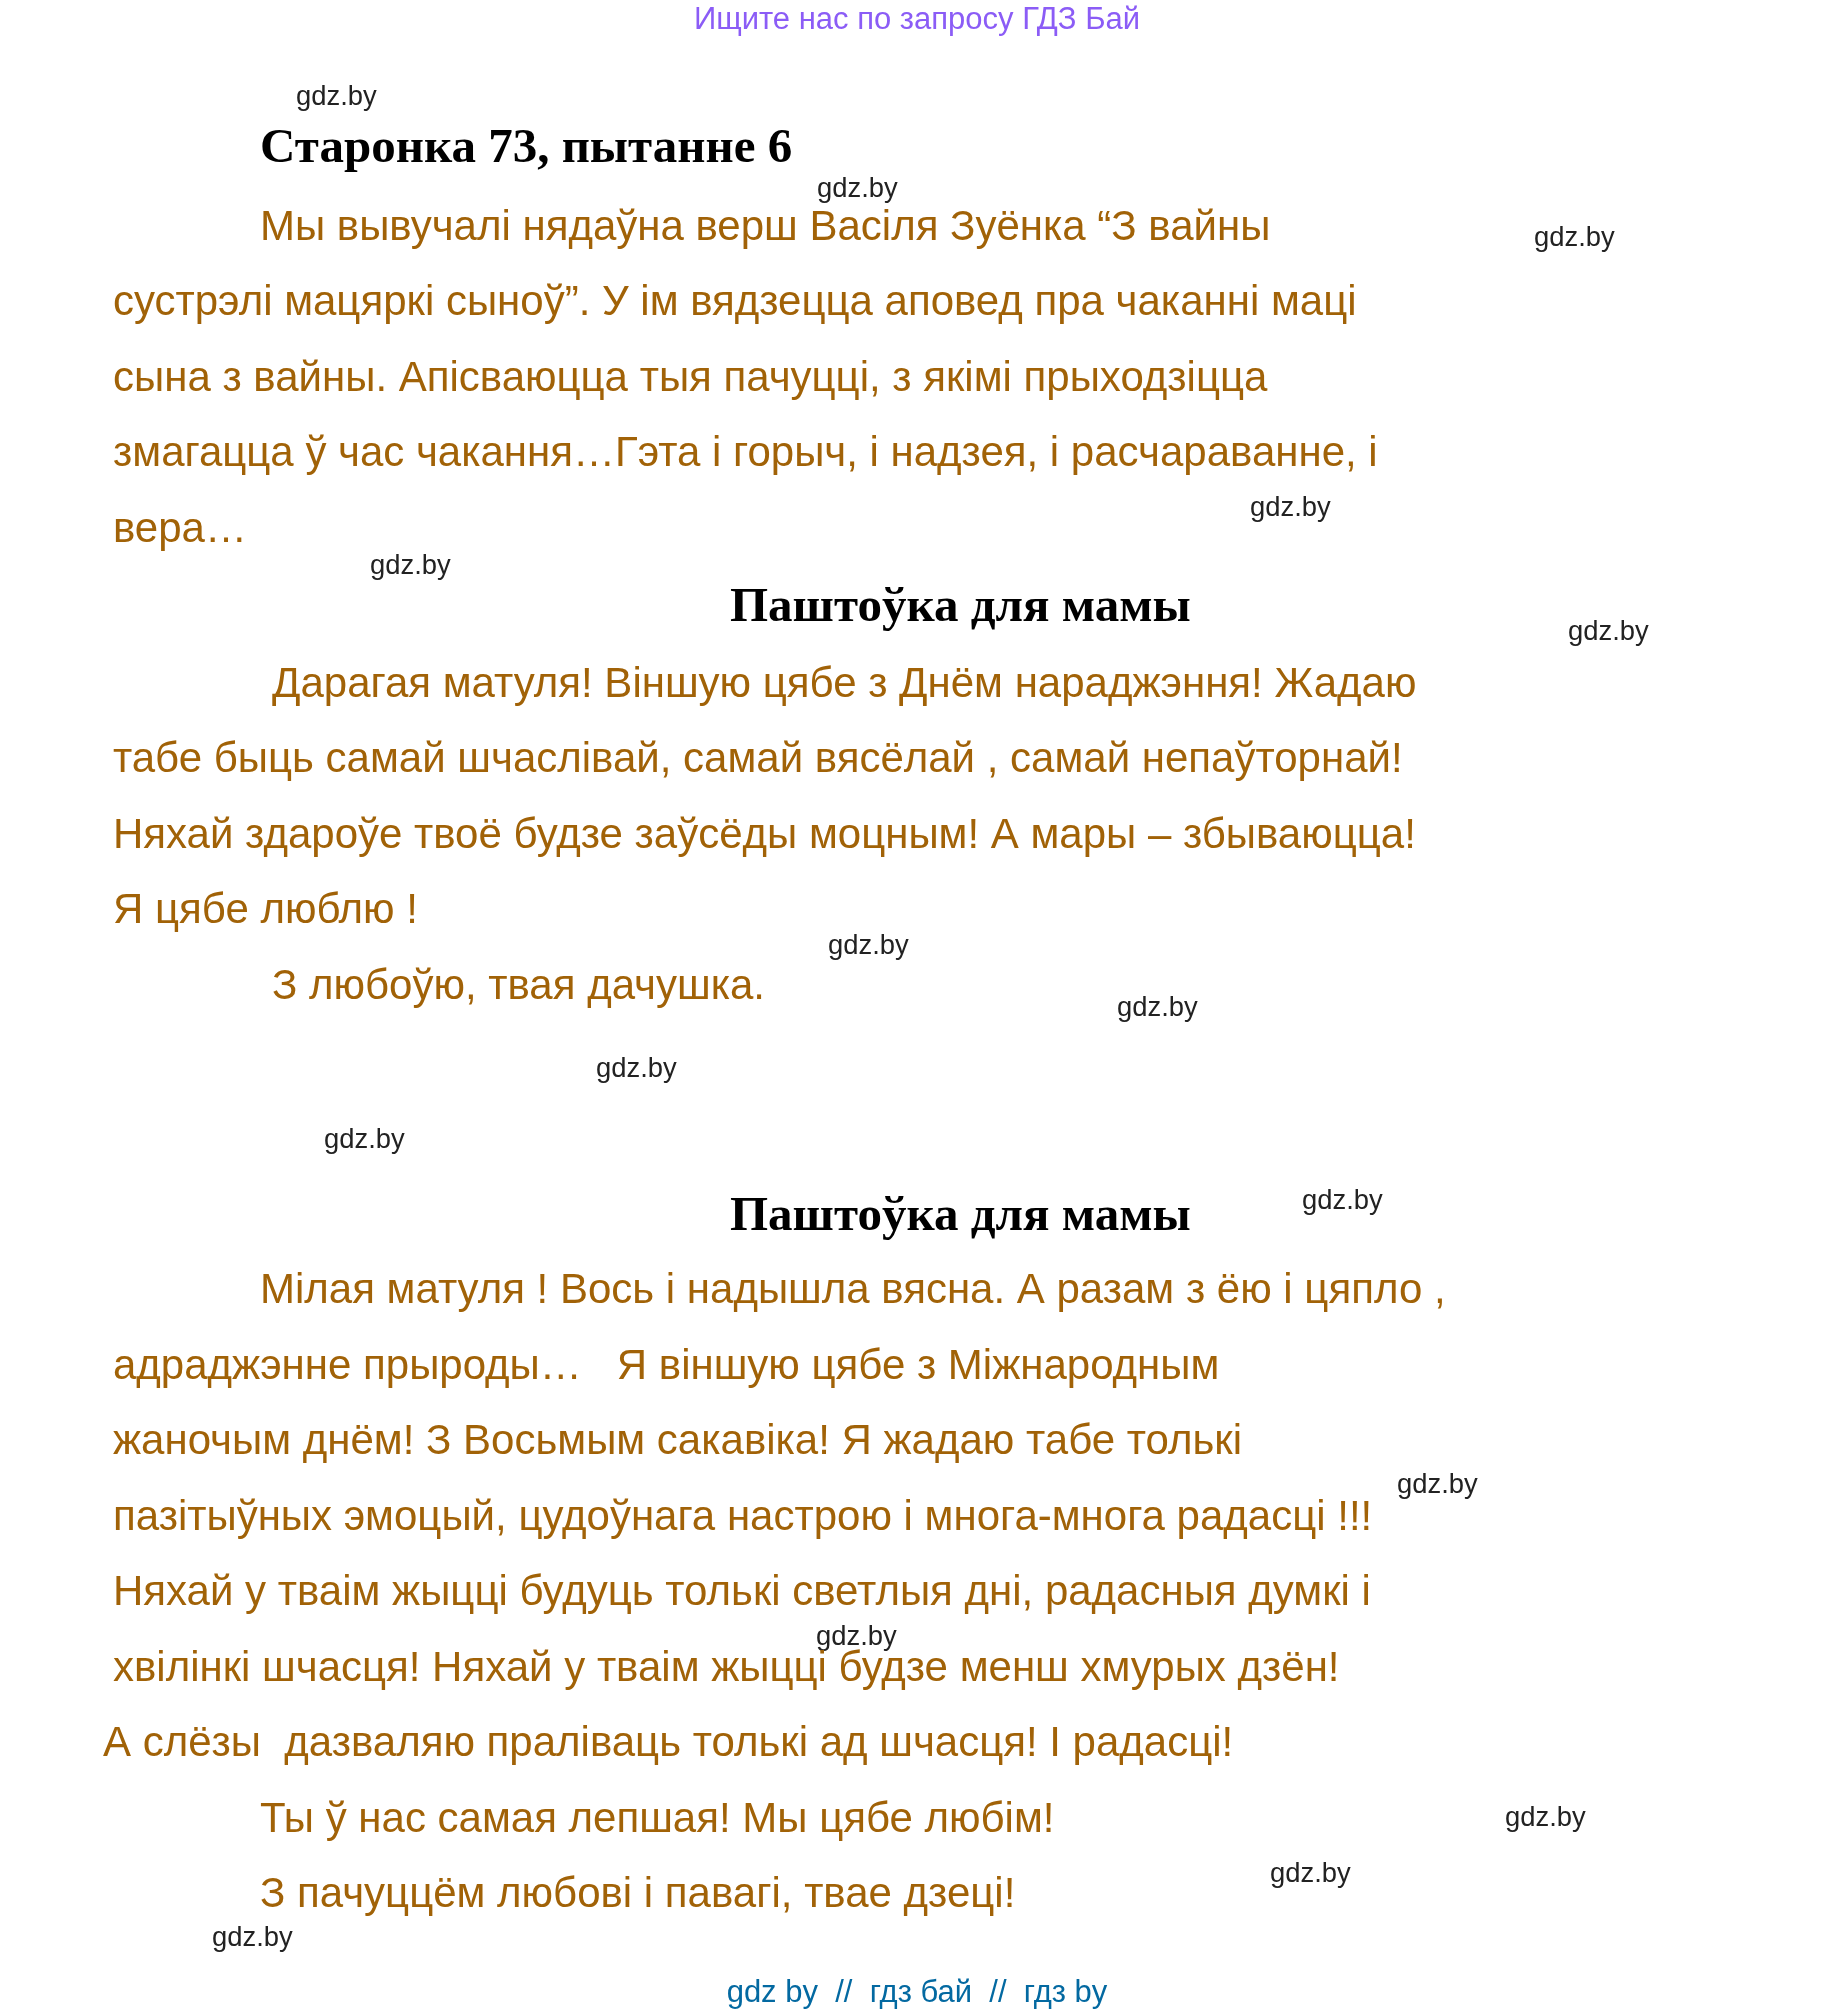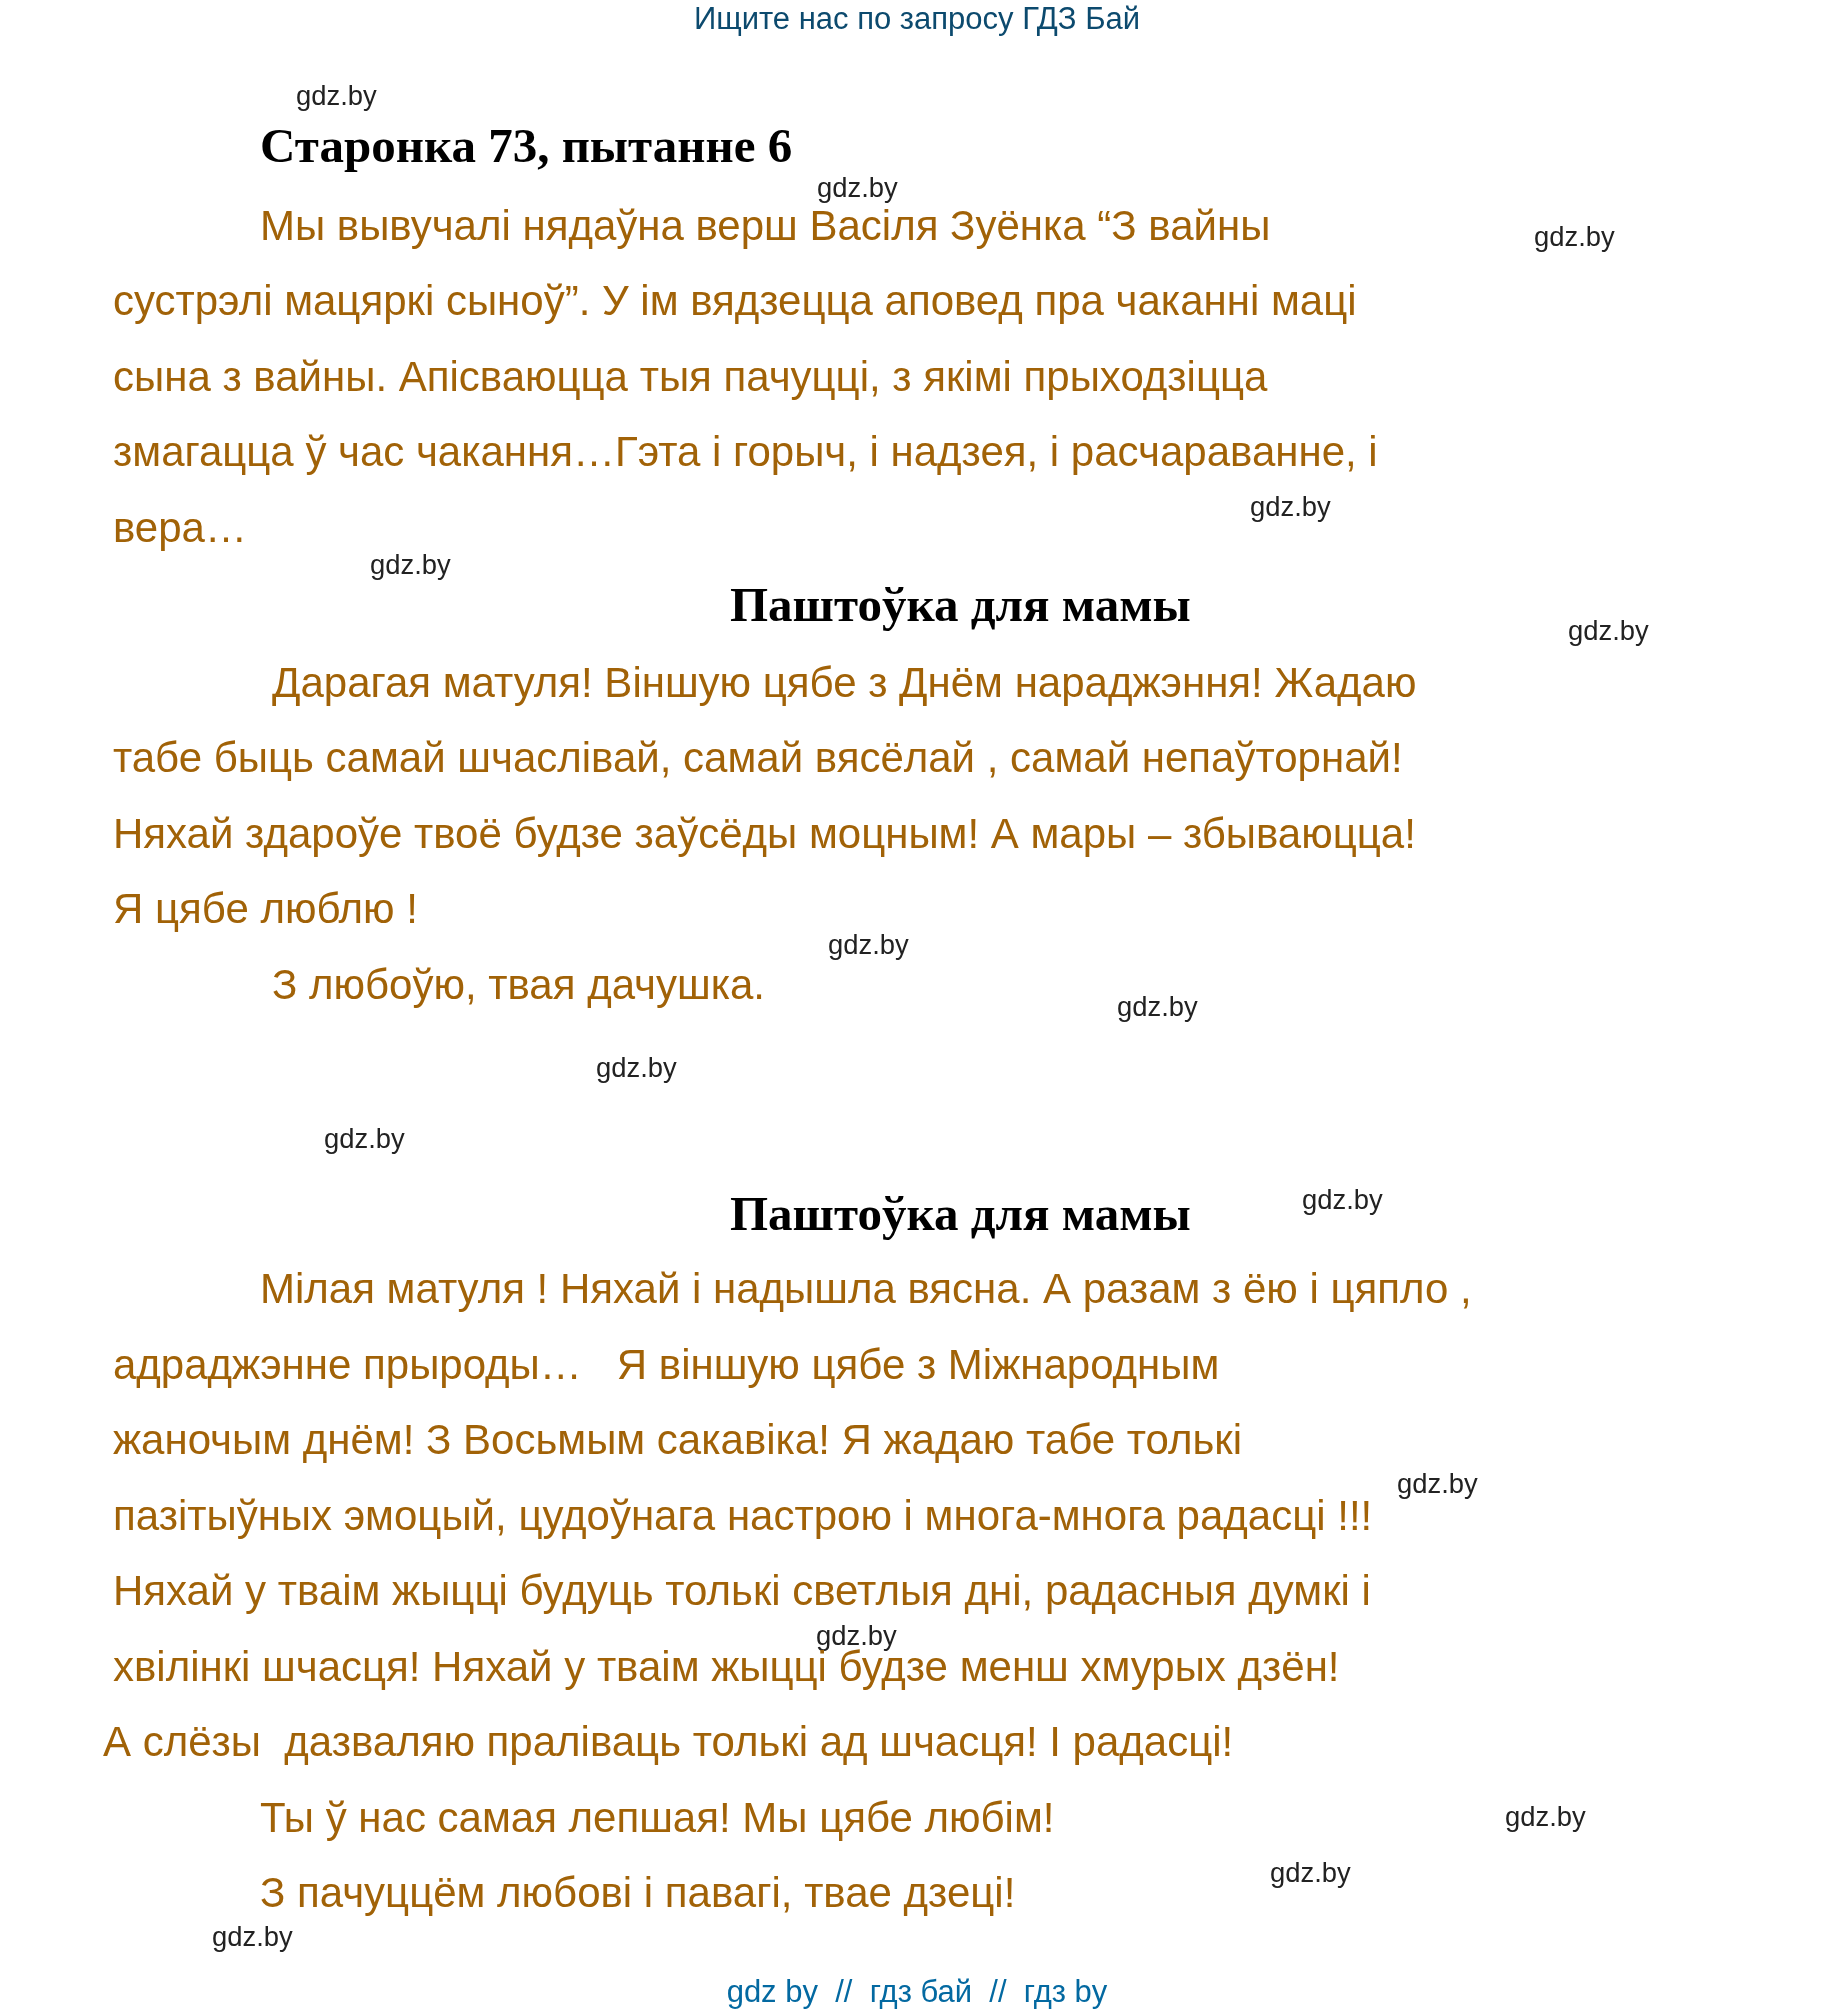--- a/index.html
+++ b/index.html
@@ -1,18 +1,18 @@
 <!DOCTYPE html>
 <html><head>
 <meta charset="utf-8">
 <style>
   html, body { margin:0; padding:0; background:#ffffff; }
   body { width:1834px; height:2013px; position:relative; overflow:hidden; }
   .banner { position:absolute; top:0; left:0; width:1834px; text-align:center;
-    font-family:"Liberation Sans", sans-serif; font-size:31px; color:#0c4a6e; line-height:37px; }
+    font-family:"Liberation Sans", sans-serif; font-size:31px; color:#8b5cf6; line-height:37px; }
   .footer { position:absolute; top:1972px; left:0; width:1834px; text-align:center;
     font-family:"Liberation Sans", sans-serif; font-size:31px; color:#0369a1; line-height:39px; white-space:pre; }
   .wm { position:absolute; font-family:"Liberation Sans", sans-serif; font-size:27.4px; color:#222; line-height:27.4px; }
   .line { position:absolute; font-family:Liberation Sans, sans-serif; font-size:42px; color:#a16207; line-height:55px; white-space:pre; }
   .title { position:absolute; font-family:"Liberation Serif", serif; font-size:49px; font-weight:bold; color:#000; line-height:55px; white-space:pre; }
 </style>
 </head>
 <body>
 
 <div class="banner">Ищите нас по запросу ГДЗ Бай</div>
@@ -37,21 +37,21 @@
 <div class="line" style="left:113px;top:806px;">Няхай здароўе твоё будзе заўсёды моцным! А мары – збываюцца!</div>
 <div class="line" style="left:113px;top:881px;">Я цябе люблю !</div>
 <div class="wm" style="left:828px;top:931px;">gdz.by</div>
 <div class="line" style="left:272px;top:957px;">З любоўю, твая дачушка.</div>
 <div class="wm" style="left:1117px;top:993px;">gdz.by</div>
 <div class="wm" style="left:596px;top:1054px;">gdz.by</div>
 <div class="wm" style="left:324px;top:1125px;">gdz.by</div>
 
 <div class="title" style="left:730px;top:1186px;">Паштоўка для мамы</div>
 <div class="wm" style="left:1302px;top:1186px;">gdz.by</div>
-<div class="line" style="left:260px;top:1261px;">Мілая матуля ! Няхай і надышла вясна. А разам з ёю і цяпло ,</div>
+<div class="line" style="left:260px;top:1261px;">Мілая матуля ! Вось і надышла вясна. А разам з ёю і цяпло ,</div>
 <div class="line" style="left:113px;top:1337px;">адраджэнне прыроды…   Я віншую цябе з Міжнародным</div>
 <div class="line" style="left:113px;top:1412px;text-align:center;">жаночым днём! З Восьмым сакавіка! Я жадаю табе толькі</div>
 <div class="wm" style="left:1397px;top:1470px;">gdz.by</div>
 <div class="line" style="left:113px;top:1488px;">пазітыўных эмоцый, цудоўнага настрою і многа-многа радасці !!!</div>
 <div class="line" style="left:113px;top:1563px;">Няхай у тваім жыцці будуць толькі светлыя дні, радасныя думкі і</div>
 <div class="wm" style="left:816px;top:1622px;">gdz.by</div>
 <div class="line" style="left:113px;top:1639px;">хвілінкі шчасця! Няхай у тваім жыцці будзе менш хмурых дзён!</div>
 <div class="line" style="left:103px;top:1714px;">А слёзы  дазваляю праліваць толькі ад шчасця! І радасці!</div>
 <div class="line" style="left:260px;top:1790px;">Ты ў нас самая лепшая! Мы цябе любім!</div>
 <div class="wm" style="left:1505px;top:1803px;">gdz.by</div>

